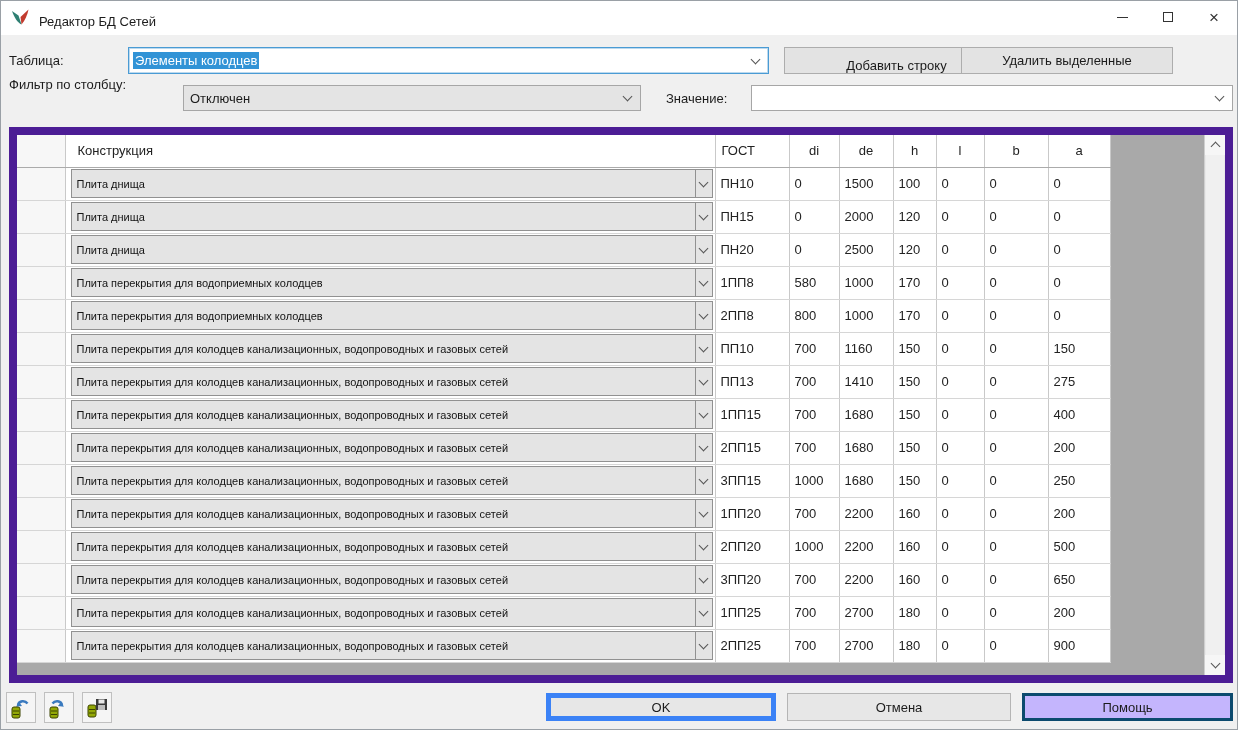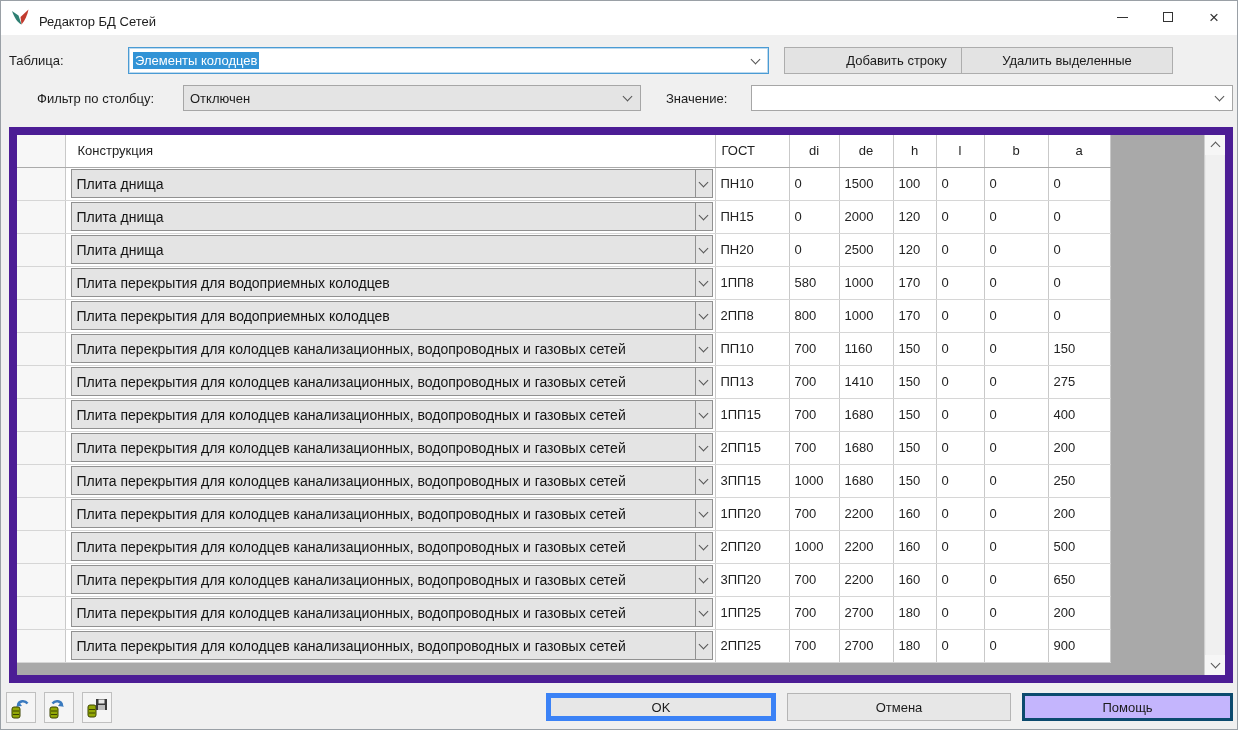--- a/index.html
+++ b/index.html
@@ -25,34 +25,34 @@
   .combo-table .sel { margin-left:4px; padding:1px 2px; font-size:13px; background:#3193d6; color:#fff; white-space:nowrap; }
   .combo-filter { left:182px; top:84px; width:458px; height:26px; background:#e4e4e4; border:1px solid #a6a6a6; }
   .combo-filter .txt { margin-left:6px; font-size:13px; color:#1c1c1c; }
   .combo-value { left:750px; top:84px; width:482px; height:26px; background:#fff; border:1px solid #a6a6a6; }
   .combo-value .txt { margin-left:6px; font-size:13px; color:#1c1c1c; }
   .combo .spacer { flex:1; }
   .chev { width:7px; height:7px; border-right:1.6px solid #555; border-bottom:1.6px solid #555; transform:rotate(45deg); margin:-3px 9px 0 0; flex:none; }
   .chev-up { transform:rotate(225deg); margin:3px 0 0 0; }
   .chev-plain { margin:-3px 0 0 0; }
   .btn { position:absolute; display:flex; align-items:center; justify-content:center; background:#e3e3e3; border:1px solid #adadad; font-size:13px; color:#1b1b1b; cursor:default; }
-  .btn-add { left:783px; top:46px; width:225px; height:27px; }
+  .btn-add { left:783px; top:46px; width:225px; height:27px;align-items:flex-end; }
   .btn-del { left:960px; top:46px; width:212px; height:27px; }
   
   .tablewrap { position:absolute; left:8px; top:126px; width:1224px; height:556px; background:#a9a9a9; border:8px solid #4c1d95; overflow:hidden; }
   table.grid { border-collapse:collapse; table-layout:fixed; width:1093px; background:#fff; }
   table.grid th, table.grid td { border-right:1px solid #c9c9c9; border-bottom:1px solid #d6d6d6; font-weight:normal; font-size:13px; color:#222; overflow:hidden; white-space:nowrap; }
   table.grid th { height:32px; background:#fff; border-bottom:1px solid #ababab; text-align:center; }
   table.grid th.h-constr { text-align:left; padding-left:12px; }
   table.grid th.h-gost { text-align:left; padding-left:6px; }
   table.grid td { height:33px; padding-left:5px; background:#fff; }
   td.rowhdr, th.rowhdr { background:#f7f7f7 !important; border-right:1px solid #b5b5b5; padding:0; }
   td.constr { padding:1px 2px 1px 1px; }
   .cellcombo { height:29px; background:#e4e4e4; border:1px solid #919191; display:flex; align-items:center; }
-  .cellcombo .ctext { flex:1; padding-left:5px; font-size:14px; color:#141414; white-space:nowrap; overflow:hidden; }
+  .cellcombo .ctext { flex:1; padding-left:5px; font-size:11px; color:#141414; white-space:nowrap; overflow:hidden; }
   .cellcombo .cbtn { width:17px; align-self:stretch; border-left:1px solid #919191; display:flex; align-items:center; justify-content:center; background:#e4e4e4; flex:none; }
   
   .vscroll { position:absolute; top:0; right:0; bottom:0; width:21px; background:#e9e9e9; border-left:1px solid #cfcfcf; }
   .sbbtn { position:absolute; left:0; width:100%; height:20px; background:#f6f6f6; display:flex; align-items:center; justify-content:center; }
   .sb-up { top:0; }
   .sb-down { bottom:0; }
   .sb-thumb { position:absolute; left:1px; right:1px; top:20px; bottom:20px; background:#f0f0f0; }
   
   .iconbtn { position:absolute; top:691px; width:30px; height:31px; background:#f5f5f5; border:1px solid #c0c0c0; display:flex; align-items:center; justify-content:center; }
   .ib-1 { left:5px; } .ib-2 { left:43px; } .ib-3 { left:81px; }
@@ -90,21 +90,21 @@
     <span class="spacer"></span>
     <span class="chev"></span>
   </div>
   <div class="btn btn-add">
       <span>Добавить строку</span>
     </div>
   <div class="btn btn-del">
       <span>Удалить выделенные</span>
     </div>
 
-  <span class="lbl" style="left:8px; top:90px;margin-left:28px;">Фильтр по столбцу:</span>
+  <span class="lbl" style="left:8px; top:76px;">Фильтр по столбцу:</span>
   <div class="combo combo-filter">
     <span class="txt">Отключен</span>
     <span class="spacer"></span>
     <span class="chev"></span>
   </div>
   <span class="lbl" style="left:665px; top:90px;">Значение:</span>
   <div class="combo combo-value">
     <span class="txt"></span>
     <span class="spacer"></span>
     <span class="chev"></span>

